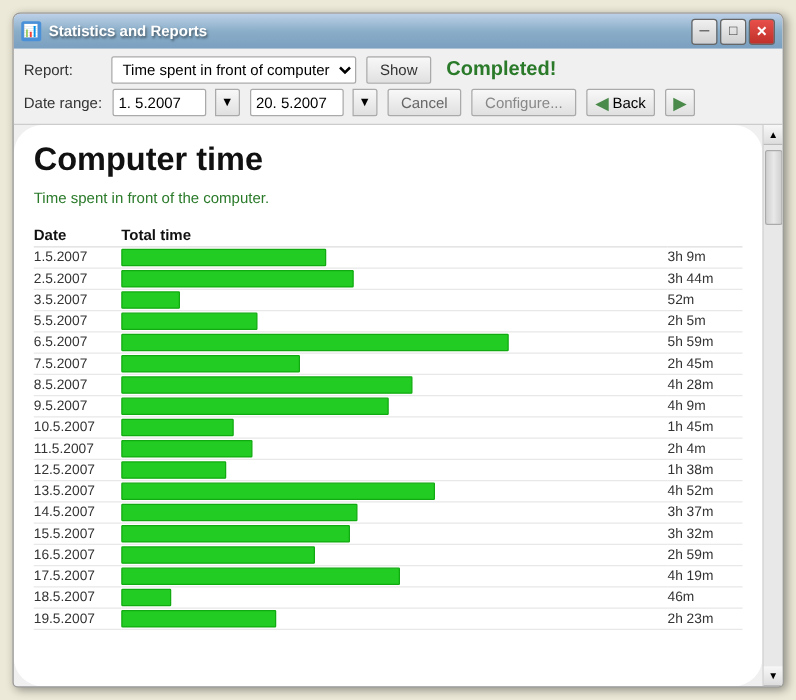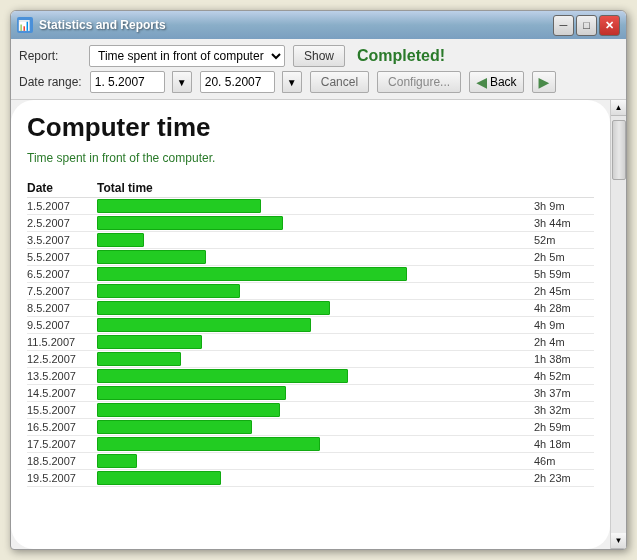--- a/index.html
+++ b/index.html
@@ -421,20 +421,29 @@
             <tr>
       <td class="date-cell">9.5.2007</td>
       <td class="bar-cell">
         <div class="bar-container">
           <div class="bar" style="width:214px;"></div>
         </div>
       </td>
       <td class="time-cell">4h 9m</td>
     </tr>
             <tr>
+      <td class="date-cell">10.5.2007</td>
+      <td class="bar-cell">
+        <div class="bar-container">
+          <div class="bar" style="width:90px;"></div>
+        </div>
+      </td>
+      <td class="time-cell">1h 45m</td>
+    </tr>
+            <tr>
       <td class="date-cell">11.5.2007</td>
       <td class="bar-cell">
         <div class="bar-container">
           <div class="bar" style="width:105px;"></div>
         </div>
       </td>
       <td class="time-cell">2h 4m</td>
     </tr>
             <tr>
       <td class="date-cell">12.5.2007</td>
@@ -481,21 +490,21 @@
       </td>
       <td class="time-cell">2h 59m</td>
     </tr>
             <tr>
       <td class="date-cell">17.5.2007</td>
       <td class="bar-cell">
         <div class="bar-container">
           <div class="bar" style="width:223px;"></div>
         </div>
       </td>
-      <td class="time-cell">4h 18m</td>
+      <td class="time-cell">4h 19m</td>
     </tr>
             <tr>
       <td class="date-cell">18.5.2007</td>
       <td class="bar-cell">
         <div class="bar-container">
           <div class="bar" style="width:40px;"></div>
         </div>
       </td>
       <td class="time-cell">46m</td>
     </tr>

